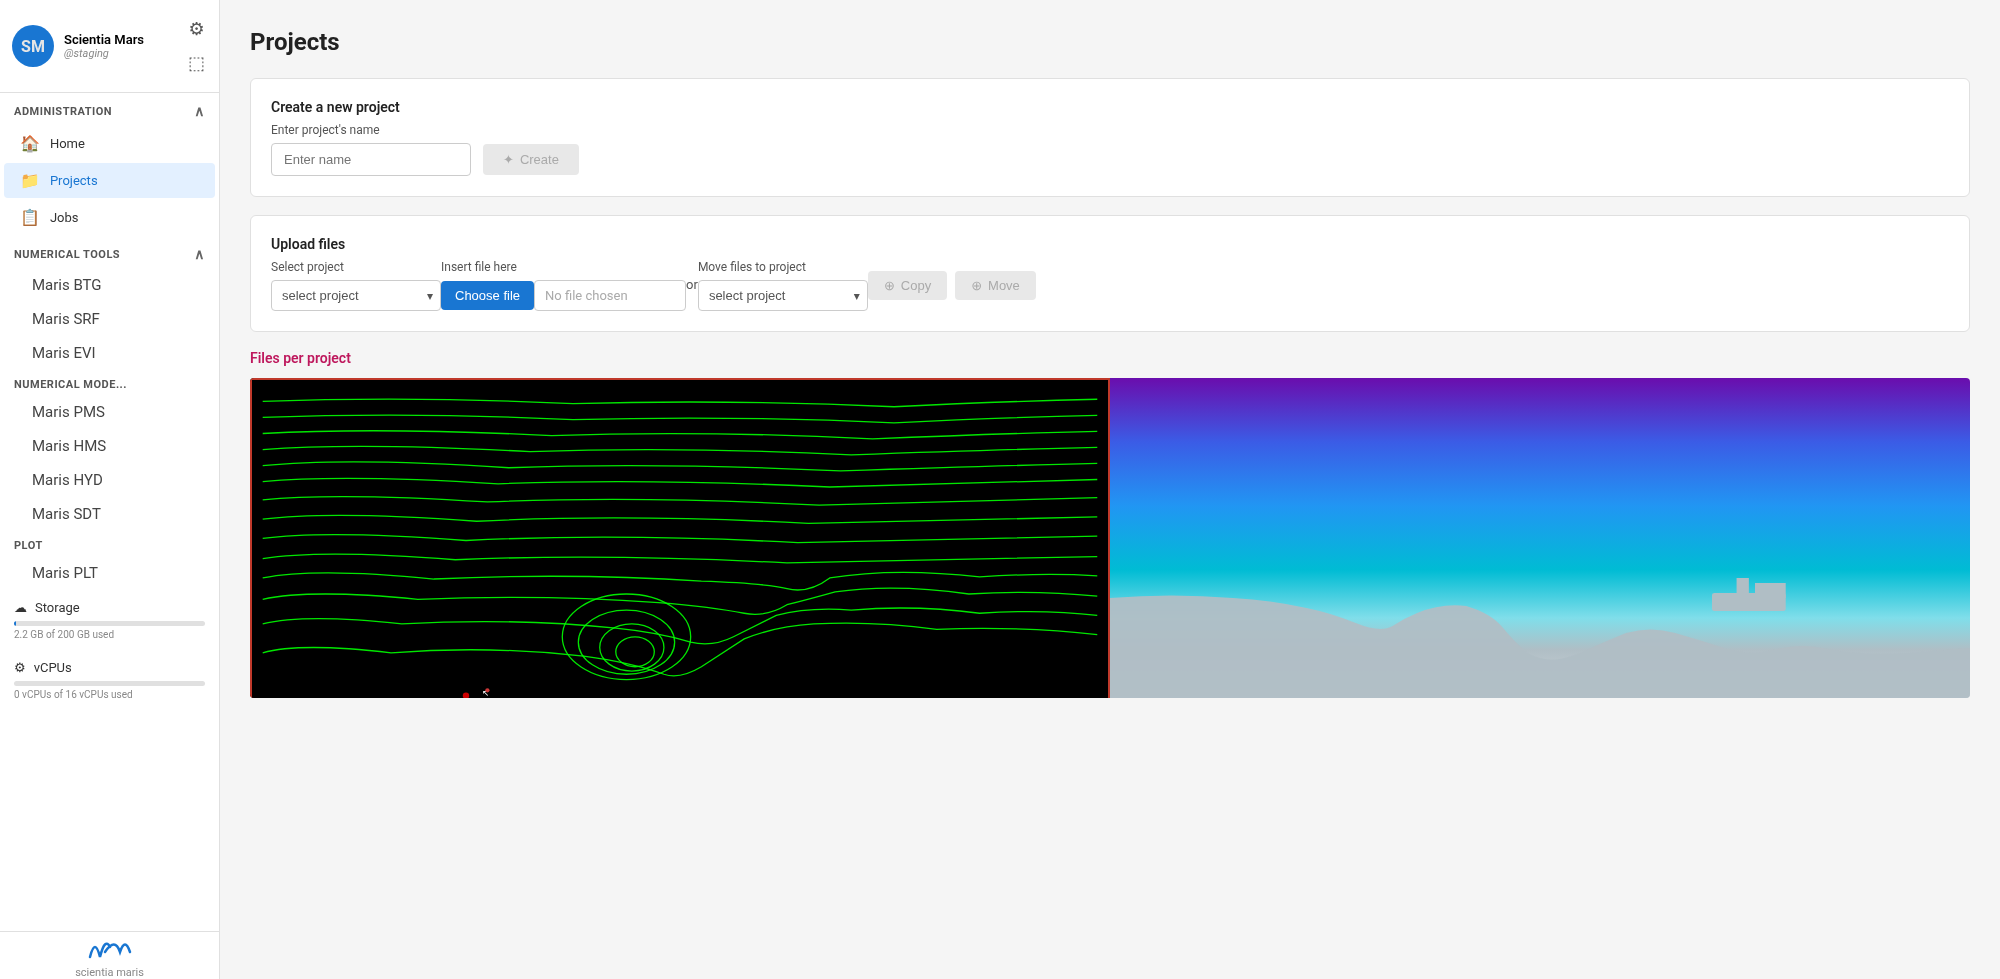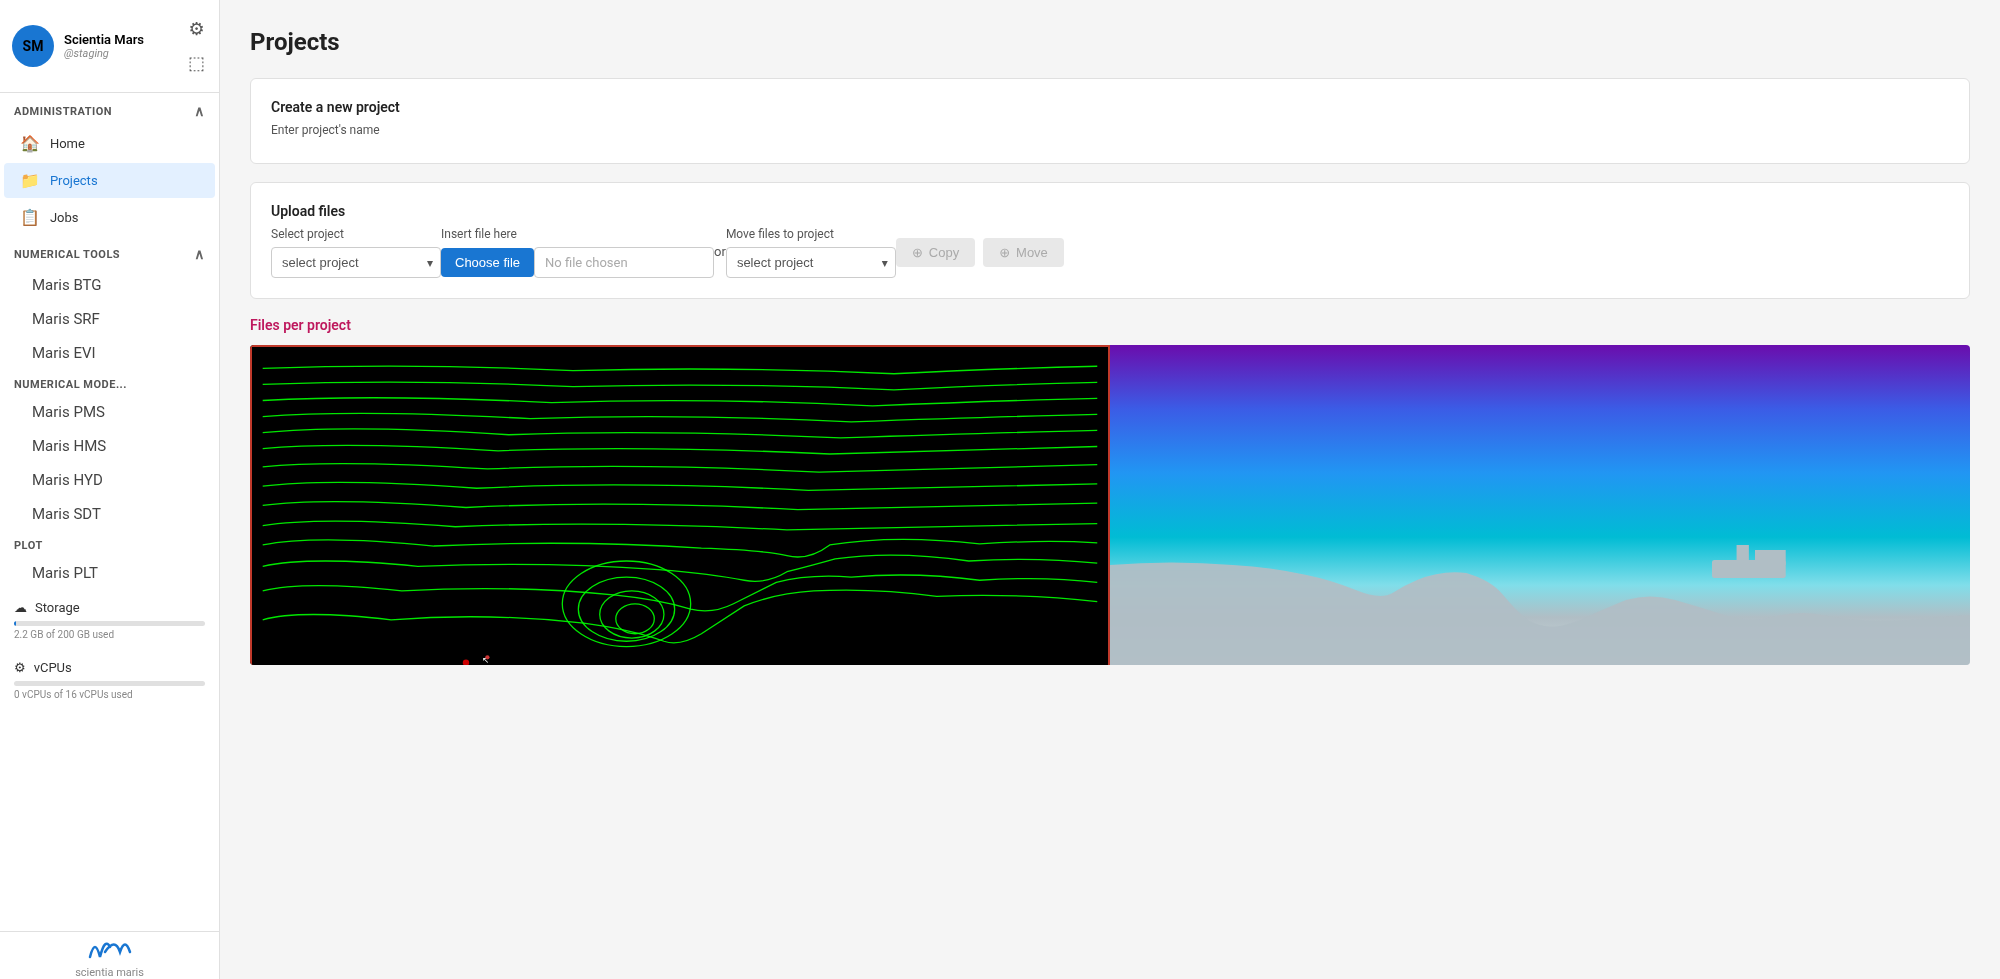--- a/index.html
+++ b/index.html
@@ -29,26 +29,26 @@
       display: flex;
       align-items: center;
       gap: 10px;
     }
 
     .avatar {
       width: 42px;
       height: 42px;
       border-radius: 50%;
       background: #1976d2;
-      color: #000000;
+      color: #e5e5e5;
       display: flex;
       align-items: center;
       justify-content: center;
       font-weight: bold;
-      font-size: 14px;
+      font-size: 16px;
     }
 
     .user-info .name { font-weight: 600; font-size: 13px; }
     .user-info .role { font-size: 11px; color: #888; font-style: italic; }
 
     .sidebar-icons { display: flex; flex-direction: column; gap: 8px; }
     .sidebar-icon-btn { cursor: pointer; color: #555; background: none; border: none; font-size: 18px; padding: 2px; }
 
     .section-header {
       display: flex;
@@ -251,21 +251,21 @@
       font-size: 13px;
       cursor: pointer;
     }
 
     .file-input-display {
       border: 1px solid #ccc;
       border-radius: 4px;
       padding: 7px 10px;
       font-size: 13px;
       color: #aaa;
-      width: 180px;
+      width: 152px;
       background: #fff;
     }
 
     .or-text { font-size: 13px; color: #555; }
 
     .action-btn {
       background: #e8e8e8;
       border: none;
       border-radius: 4px;
       padding: 7px 16px;
@@ -399,20 +399,27 @@
   </div>
 </aside>
 
 <main class="main">
   <div class="main-content">
     <h1 class="page-title">Projects</h1>
 
     <div class="card">
       <div class="card-section-title">Create a new project</div>
       <div class="form-label">Enter project's name</div>
+      <div class="create-row">
+        <input class="name-input" type="text" placeholder="Enter name" style="">
+        <button class="create-btn">
+          <span>✦</span>
+          <span>Create</span>
+        </button>
+      </div>
     </div>
 
     <div class="card">
       <div class="card-section-title">Upload files</div>
       <div class="upload-row">
         <div class="upload-col">
           <div class="upload-col-label">Select project</div>
           <div class="select-wrapper">
             <select class="project-select">
               <option value="">select project</option>

